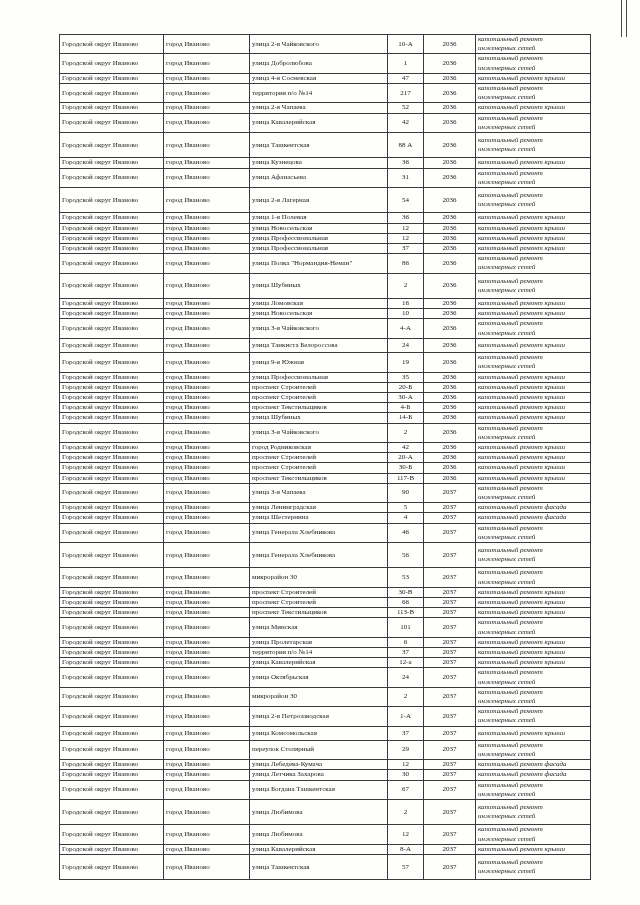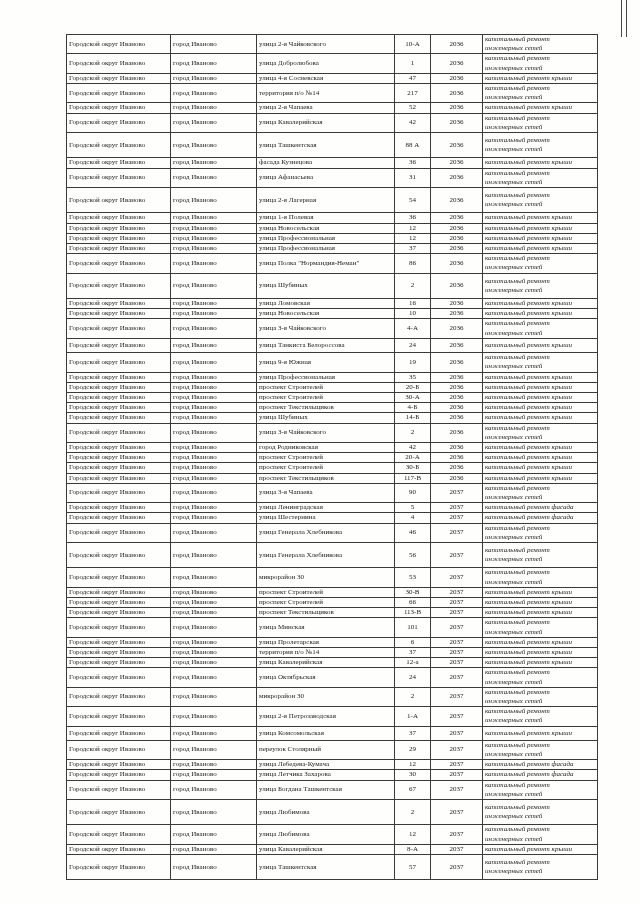--- a/index.html
+++ b/index.html
@@ -7,21 +7,21 @@
   body {
     width: 640px; height: 905px;
     background: #fdfdfc;
     font-family: "Liberation Serif", serif;
     position: relative;
     overflow: hidden;
   }
   .sheet { position: absolute; inset: 0; background: #fefefd; }
 
   table.schedule {
-    position: absolute; left: 66px; top: 34px;
+    position: absolute; left: 59px; top: 34px;
     border-collapse: collapse; table-layout: fixed;
   }
   .schedule td {
     border: 1px solid #3a3a3a;
     font-size: 7px;
     line-height: 9.2px;
     padding: 0 2px;
     color: #1c1c1c;
     vertical-align: middle;
     overflow: hidden;
@@ -122,21 +122,21 @@
     <td class="c3">улица Ташкентская</td>
     <td class="c4">88 А</td>
     <td class="c5">2036</td>
     <td class="c6">капитальный ремонт
 инженерных сетей</td>
   </tr>
 
   <tr>
     <td class="c1">Городской округ Иваново</td>
     <td class="c2">город Иваново</td>
-    <td class="c3">фасада Кузнецова</td>
+    <td class="c3">улица Кузнецова</td>
     <td class="c4">36</td>
     <td class="c5">2036</td>
     <td class="c6">капитальный ремонт крыши</td>
   </tr>
 
   <tr>
     <td class="c1">Городской округ Иваново</td>
     <td class="c2">город Иваново</td>
     <td class="c3">улица Афанасьева</td>
     <td class="c4">31</td>

